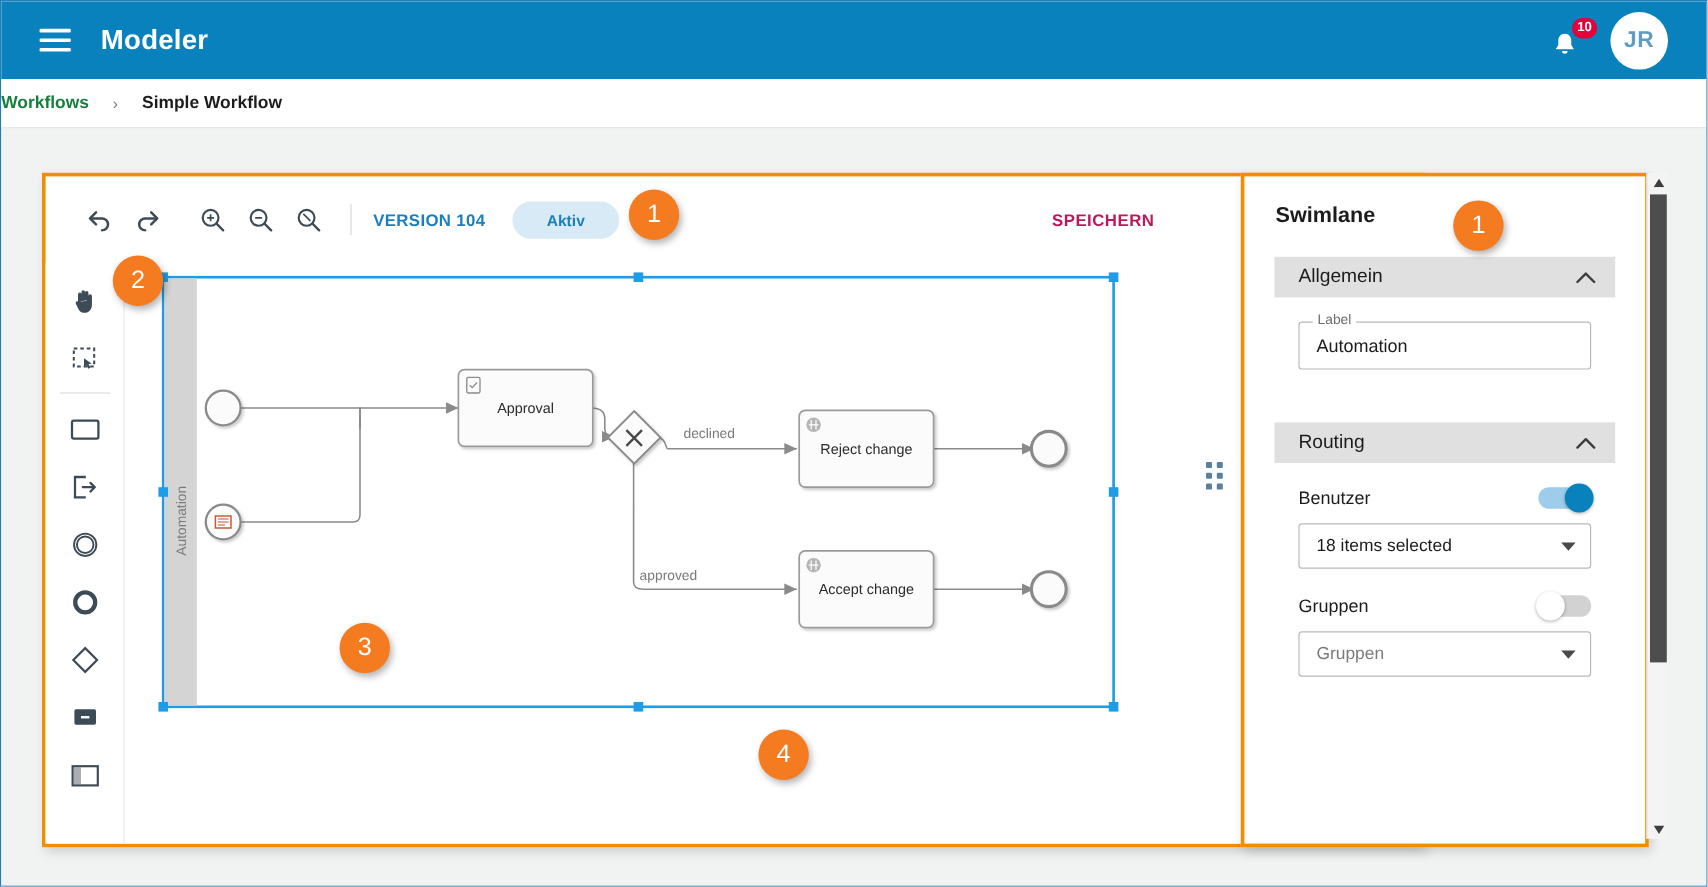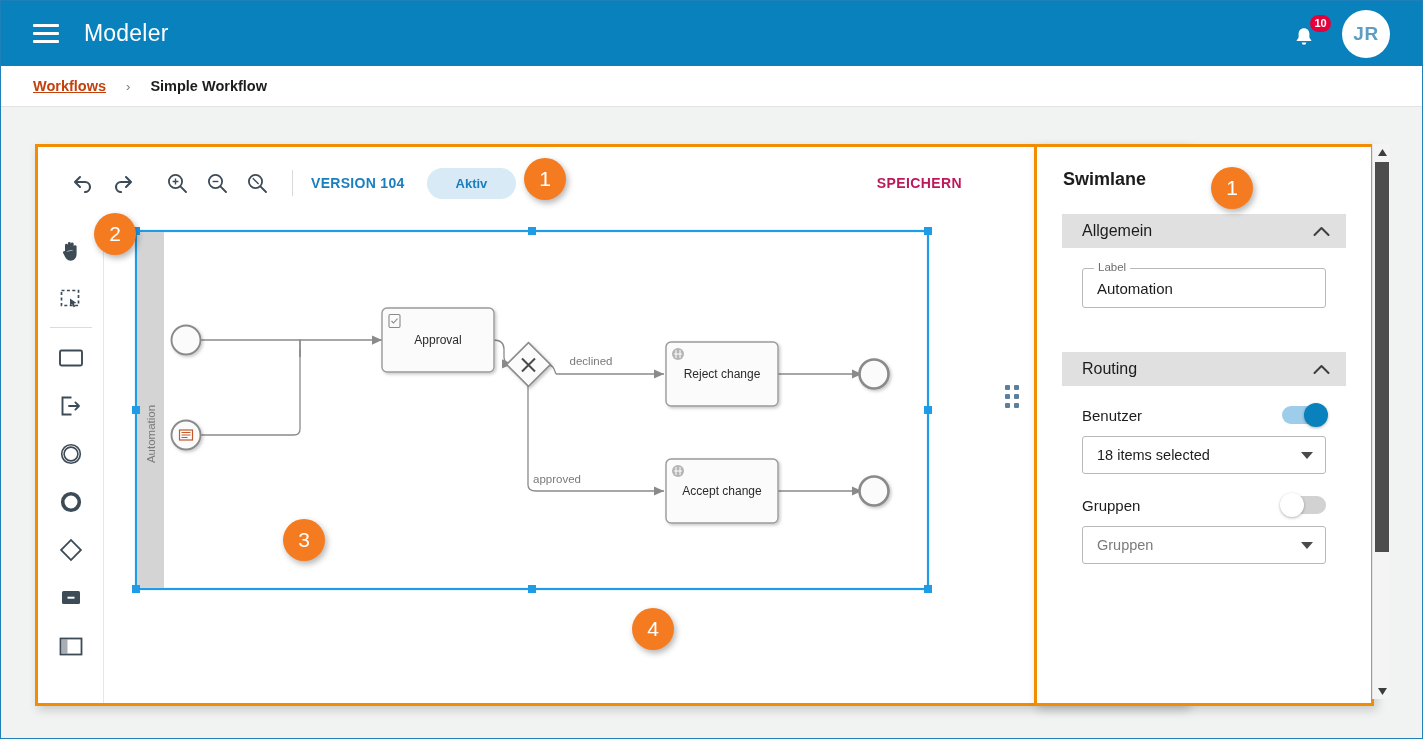--- a/index.html
+++ b/index.html
@@ -23,21 +23,21 @@
     background:#0881bc;
     display:flex; align-items:center;
   }
   #hamburger {
     width:26px; height:19px; margin-left:32px; margin-right:25px;
     display:flex; flex-direction:column; justify-content:space-between;
     cursor:pointer;
   }
   #hamburger i { display:block; height:3px; background:#fff; border-radius:1px; }
   #app-title {
-    color:#fff; font-size:23px; font-weight:normal; letter-spacing:.2px;text-align:center;
+    color:#fff; font-size:23px; font-weight:bold; letter-spacing:.2px;text-align:center;
   }
   #header-right {
     margin-left:auto; display:flex; align-items:center; gap:20px; margin-right:32px;
   }
   #bell-wrap { position:relative; width:30px; height:32px; cursor:pointer; }
   #bell-wrap svg { position:absolute; left:0; top:7px; }
   #bell-badge {
     position:absolute; right:-9px; top:-3px;
     background:#e4003a; color:#fff; font-size:11px; font-weight:bold;
     border-radius:9px; min-width:21px; height:17px; line-height:17px;
@@ -50,21 +50,21 @@
     display:flex; align-items:center; justify-content:center;
     cursor:pointer; letter-spacing:.5px;
   }
   
   #breadcrumb {
     position:absolute; left:0; top:65px; width:1421px; height:41px;
     background:#fff; display:flex; align-items:center;
     border-bottom:1px solid #e3e3e3;
     font-size:14.5px;
   }
-  #breadcrumb .crumb-link { color:#c2410c; font-weight:bold; margin-left:32px; cursor:pointer;text-decoration:underline; }
+  #breadcrumb .crumb-link { color:#15803d; font-weight:bold; cursor:pointer; }
   #breadcrumb .crumb-sep { color:#6f7b84; margin:0 20px; font-size:13px; }
   #breadcrumb .crumb-current { color:#1c1c1c; font-weight:bold; }
 
   
   #workspace { position:absolute; left:0; top:107px; width:1421px; height:630px; background:#f1f2f2; }
 
   
   #canvas-card {
     position:absolute; left:34px; top:36px; width:1152px; height:562px;
     background:#fff; border:3px solid #f28c00;

